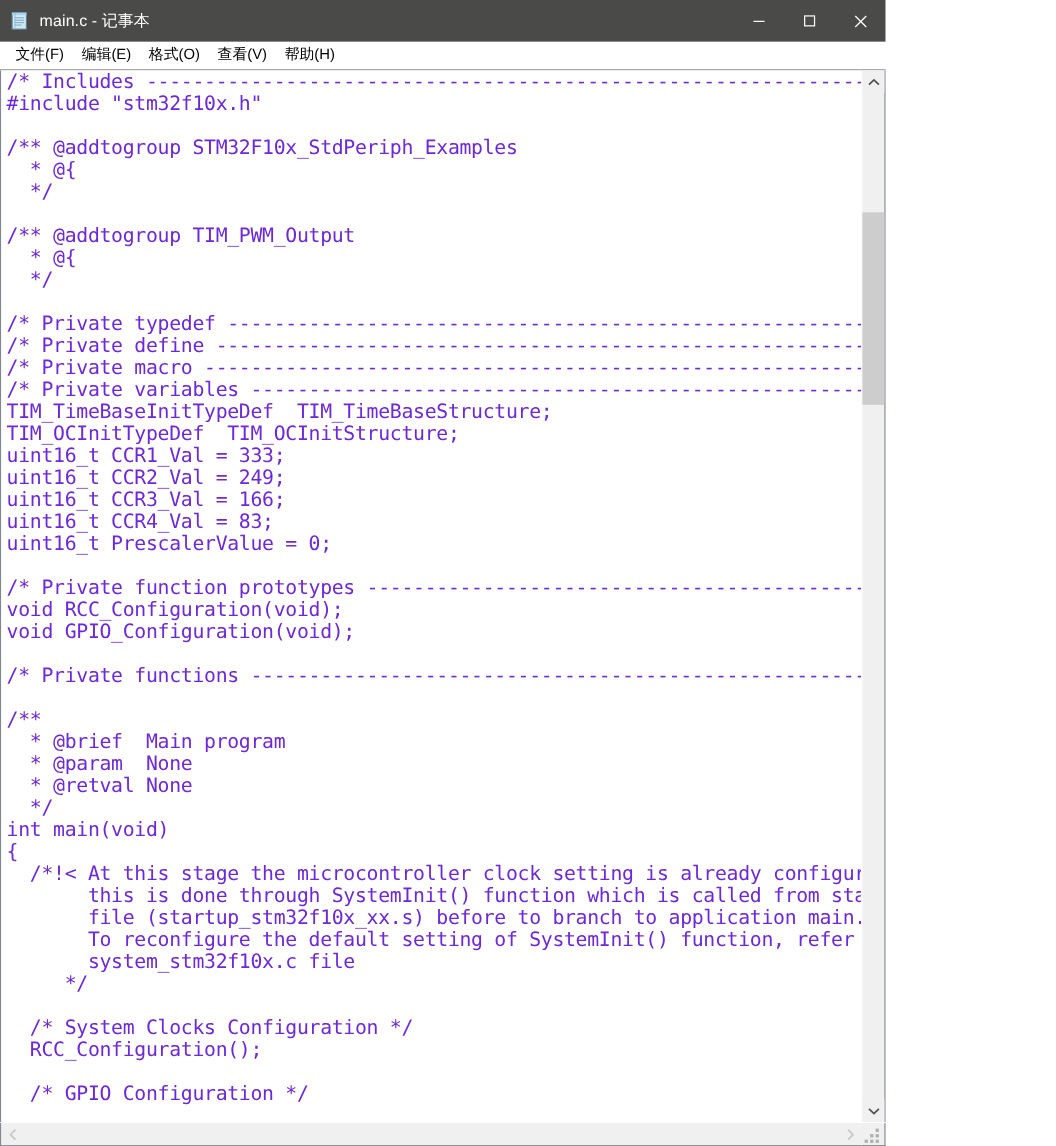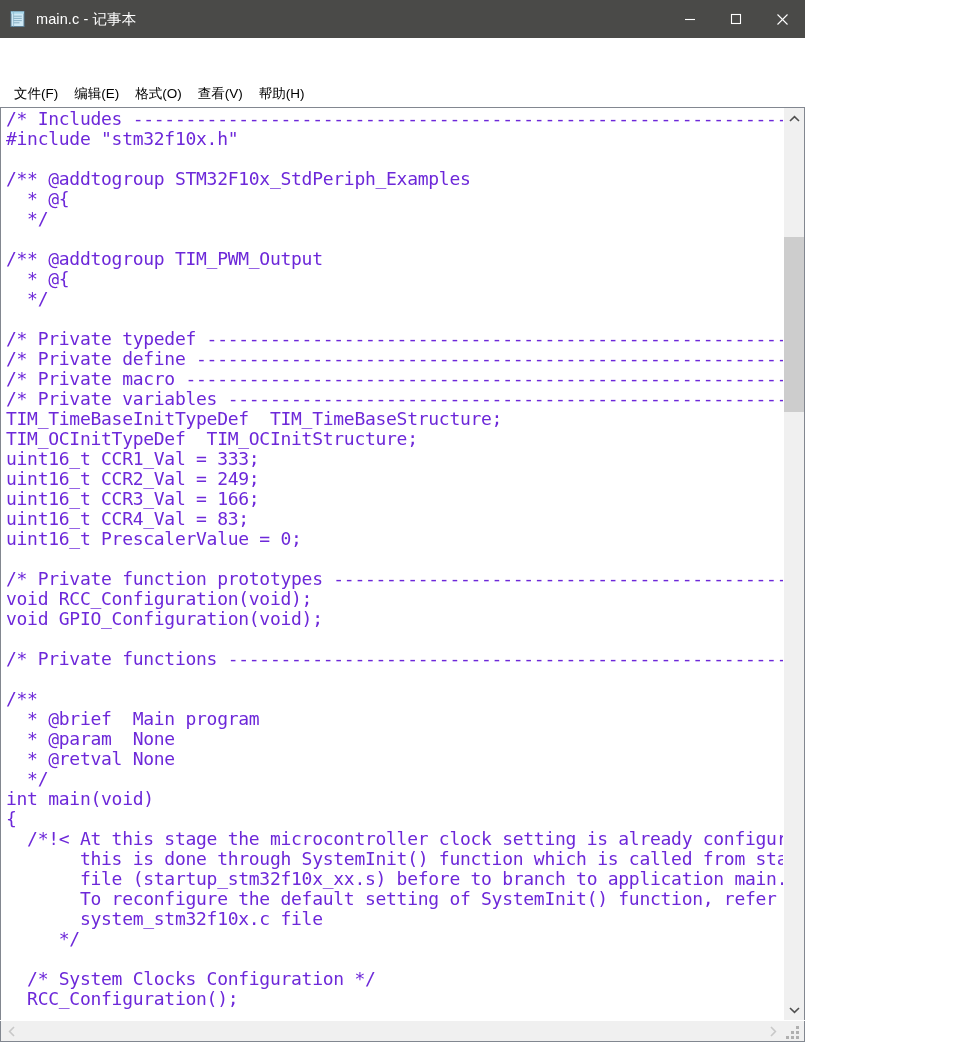--- a/index.html
+++ b/index.html
@@ -65,21 +65,20 @@
   
   .menubar {
     height: 25px;
     min-height: 25px;
     background: #ffffff;
     display: flex;
     align-items: center;
     padding-left: 6px;
     border-bottom: 0;
     user-select: none;
-    margin-top: 44px;
   }
   .menu-item {
     font-family: "Liberation Sans", sans-serif;
     font-size: 13.5px;
     color: #000000;
     padding: 2px 8px 3px 8px;
     white-space: nowrap;
     line-height: 18px;
   }
 

